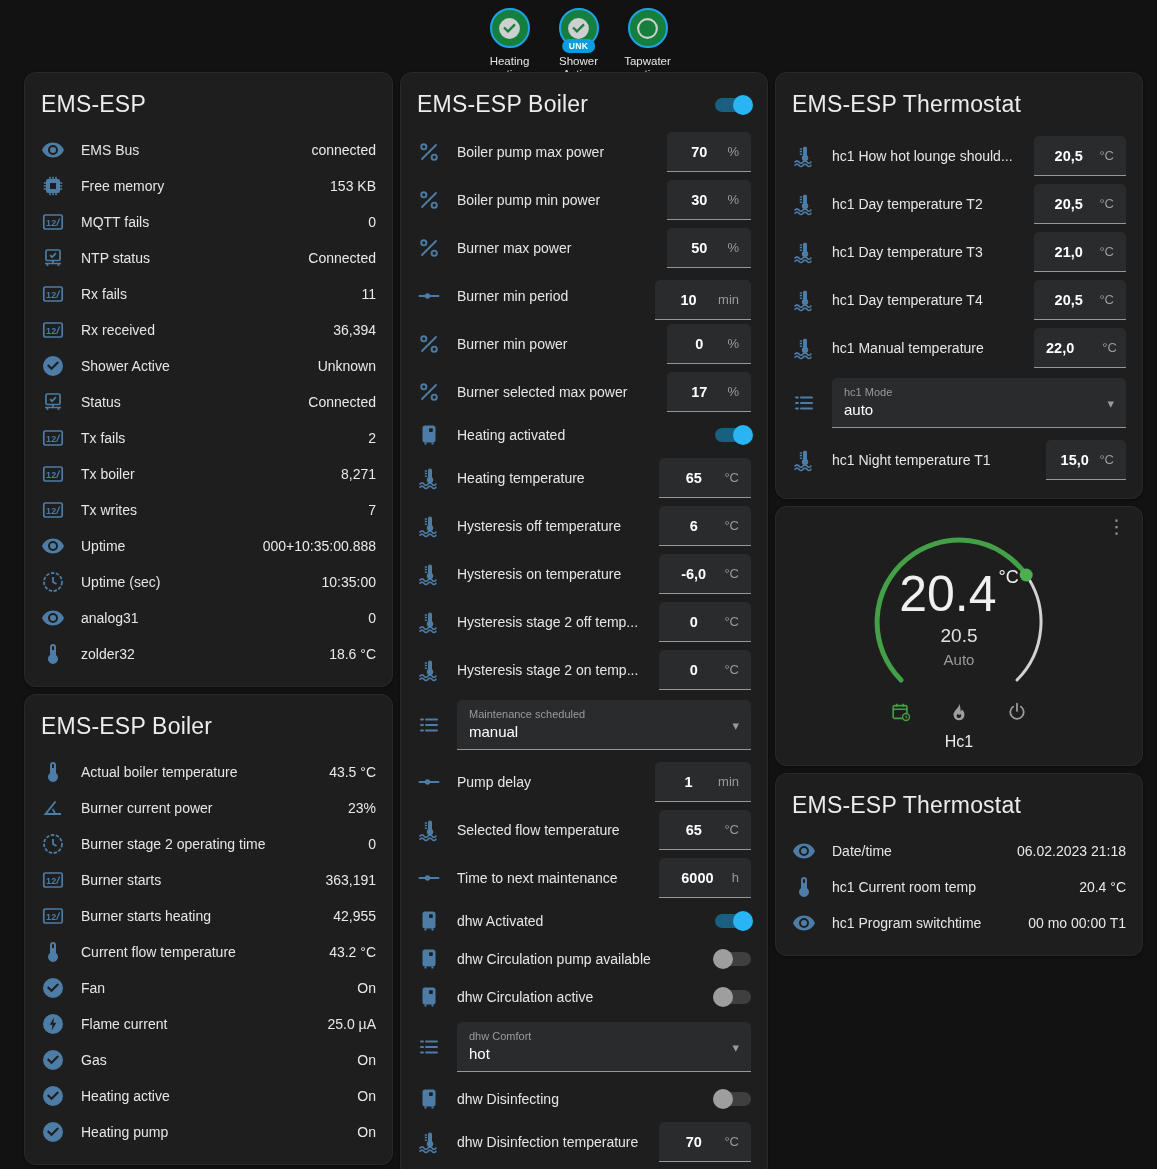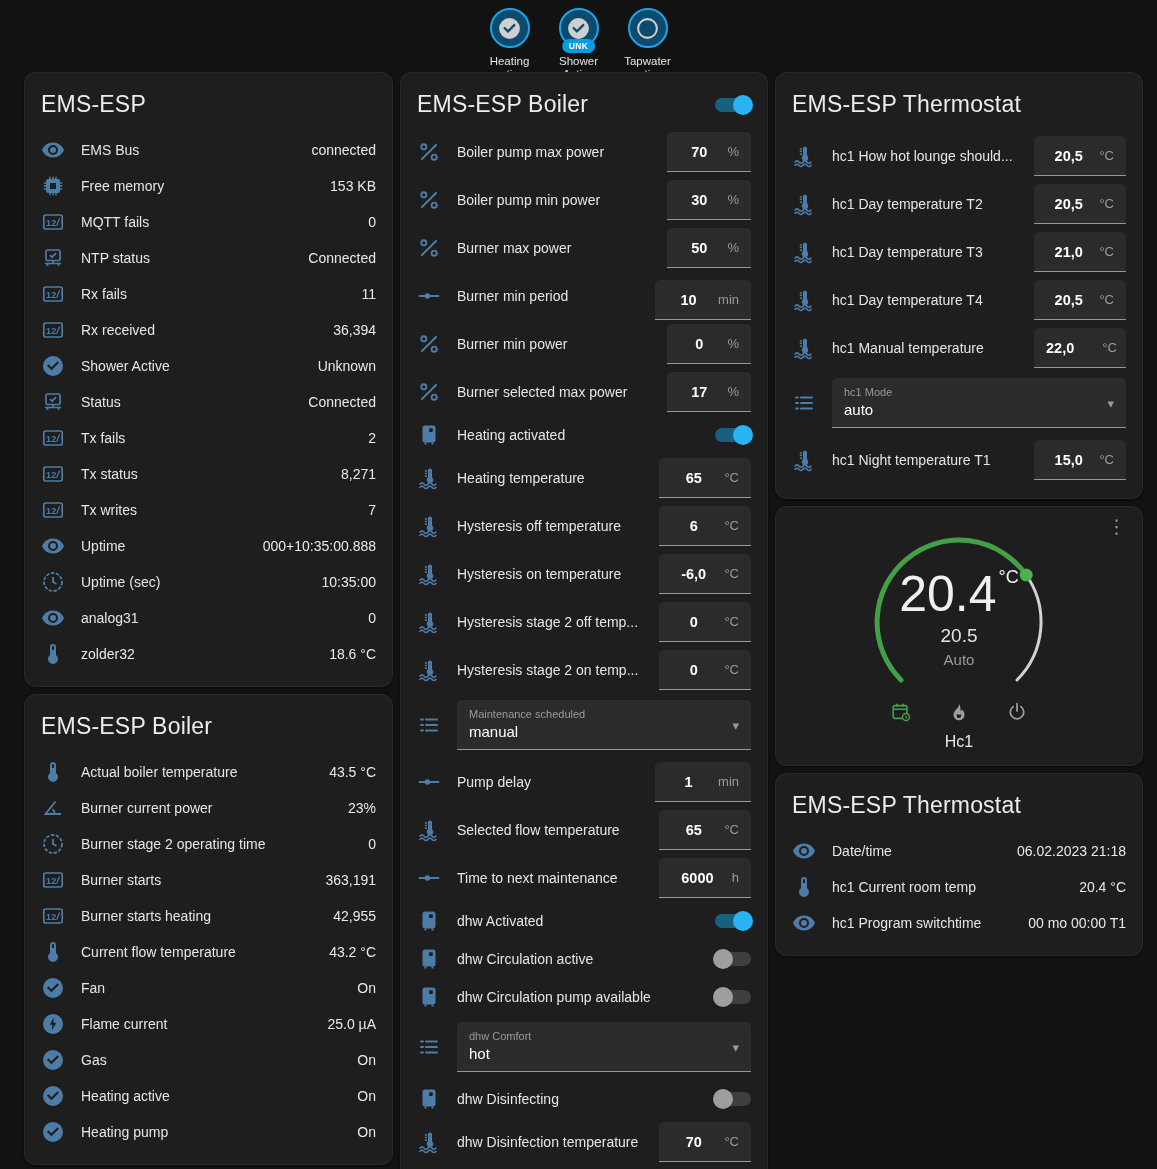--- a/index.html
+++ b/index.html
@@ -8,21 +8,21 @@
     --tg-track-off:#3f3f3f; --green:#43a047; --badge-border:#1fa3e8; --pill:#0b9be0;
     --input-bg:#2a2b2d;
   }
   *{box-sizing:border-box;margin:0;padding:0}
   html,body{width:1157px;height:1169px;overflow:hidden}
   body{background:var(--page-bg);font-family:"Liberation Sans",sans-serif;color:var(--text)}
   
   .badges{display:flex;justify-content:center;gap:3px;padding-top:8px;height:72px}
   .badge{width:66px;text-align:center}
   .badge-circle{width:40px;height:40px;border:2px solid var(--badge-border);border-radius:50%;
-    margin:0 auto;display:flex;align-items:center;justify-content:center;position:relative;background:#0c4a6e}
+    margin:0 auto;display:flex;align-items:center;justify-content:center;position:relative;background:#15803d}
   .badge-circle .bicon{width:25px;height:25px;color:#cfcfcf}
   .badge-circle .bicon svg{width:25px;height:25px;display:block}
   .badge-pill{position:absolute;bottom:-7px;left:50%;transform:translateX(-50%);background:var(--pill);
     color:#fff;font-size:8.5px;font-weight:700;padding:2px 7px;border-radius:8px;letter-spacing:.4px}
   .badge-label{font-size:11.5px;color:#e6e6e6;margin-top:7px;line-height:13px}
   
   .columns{display:flex;gap:7px;padding:0 14px 0 24px;align-items:flex-start}
   .col{display:flex;flex-direction:column}
   .col1{width:369px}.col2{width:368px}.col3{width:368px}
   .card{background:var(--card-bg);border-radius:12px;border:1px solid rgba(255,255,255,.05);
@@ -209,21 +209,21 @@
           </div>
           <div class="row sensor-row">
             <span class="icon">
               <svg viewBox="0 0 24 24">
                 <rect x="2.8" y="5" width="18.4" height="14" rx="1.6" fill="none" stroke="currentColor" stroke-width="1.7"></rect>
                 <text x="7.4" y="15.6" font-size="9" font-weight="bold" fill="currentColor" text-anchor="middle">1</text>
                 <text x="12.8" y="15.6" font-size="9" font-weight="bold" fill="currentColor" text-anchor="middle">2</text>
                 <path stroke="currentColor" stroke-width="1.2" d="M18.6 8.5 15.6 15.8"></path>
               </svg>
             </span>
-            <span class="label">Tx status</span>
+            <span class="label">Tx boiler</span>
             <span class="value">8,271</span>
           </div>
           <div class="row sensor-row">
             <span class="icon">
               <svg viewBox="0 0 24 24">
                 <rect x="2.8" y="5" width="18.4" height="14" rx="1.6" fill="none" stroke="currentColor" stroke-width="1.7"></rect>
                 <text x="7.4" y="15.6" font-size="9" font-weight="bold" fill="currentColor" text-anchor="middle">1</text>
                 <text x="12.8" y="15.6" font-size="9" font-weight="bold" fill="currentColor" text-anchor="middle">2</text>
                 <path stroke="currentColor" stroke-width="1.2" d="M18.6 8.5 15.6 15.8"></path>
               </svg>
@@ -632,34 +632,34 @@
             </div>
           </div>
           <div class="row toggle-row">
             <span class="icon">
               <svg viewBox="0 0 24 24">
                 <path fill="currentColor" d="M8 2.5h8A2.5 2.5 0 0 1 18.5 5v12a2.5 2.5 0 0 1-2.5 2.5H8A2.5 2.5 0 0 1 5.5 17V5A2.5 2.5 0 0 1 8 2.5Z"></path>
                 <rect x="12.1" y="5.2" width="3.7" height="3.7" rx=".6" fill="#1e1e1e"></rect>
                 <path stroke="currentColor" stroke-width="2" d="M8.5 19.5v2M15.5 19.5v2"></path>
               </svg>
             </span>
-            <span class="label">dhw Circulation active</span>
+            <span class="label">dhw Circulation pump available</span>
             <div class="switch off">
               <div class="thumb"></div>
             </div>
           </div>
           <div class="row toggle-row">
             <span class="icon">
               <svg viewBox="0 0 24 24">
                 <path fill="currentColor" d="M8 2.5h8A2.5 2.5 0 0 1 18.5 5v12a2.5 2.5 0 0 1-2.5 2.5H8A2.5 2.5 0 0 1 5.5 17V5A2.5 2.5 0 0 1 8 2.5Z"></path>
                 <rect x="12.1" y="5.2" width="3.7" height="3.7" rx=".6" fill="#1e1e1e"></rect>
                 <path stroke="currentColor" stroke-width="2" d="M8.5 19.5v2M15.5 19.5v2"></path>
               </svg>
             </span>
-            <span class="label">dhw Circulation pump available</span>
+            <span class="label">dhw Circulation active</span>
             <div class="switch off">
               <div class="thumb"></div>
             </div>
           </div>
           <div class="row select-row">
             <span class="icon">
               <svg viewBox="0 0 24 24">
                 <path stroke="currentColor" stroke-width="2" stroke-linecap="round" d="M4 6.5h2M9 6.5h11M4 12h2M9 12h11M4 17.5h2M9 17.5h11"></path>
               </svg>
             </span>
@@ -796,21 +796,21 @@
           <div class="row number-row">
             <span class="icon">
               <svg viewBox="0 0 24 24">
                 <path fill="currentColor" d="M13 2.6c-1.2 0-2 .9-2 2v6.7a3.3 3.3 0 1 0 4 0V4.6c0-1.1-.8-2-2-2Z"></path>
                 <path stroke="currentColor" stroke-width="1.5" d="M7.8 5h2.2M7.8 7.6h2.2M7.8 10.2h2.2"></path>
                 <path fill="none" stroke="currentColor" stroke-width="1.6" stroke-linecap="round" d="M3 18.1c1.2-1.6 2.8-1.6 4 0s2.8 1.6 4 0 2.8-1.6 4 0 2.8 1.6 4 0"></path>
                 <path fill="none" stroke="currentColor" stroke-width="1.6" stroke-linecap="round" d="M3 21.3c1.2-1.6 2.8-1.6 4 0s2.8 1.6 4 0 2.8-1.6 4 0 2.8 1.6 4 0"></path>
               </svg>
             </span>
             <span class="label">hc1 Night temperature T1</span>
-            <div class="numbox" style="width: 92px; justify-content: space-between;">
+            <div class="numbox" style="width: 80px; justify-content: space-between;">
               <span class="nval">15,0</span>
               <span class="nunit">°C</span>
             </div>
           </div>
         </div>
     </div>
 
     <div class="card gauge-card">
       <span class="menu-dots">⋮</span>
       <div class="gauge-wrap">

